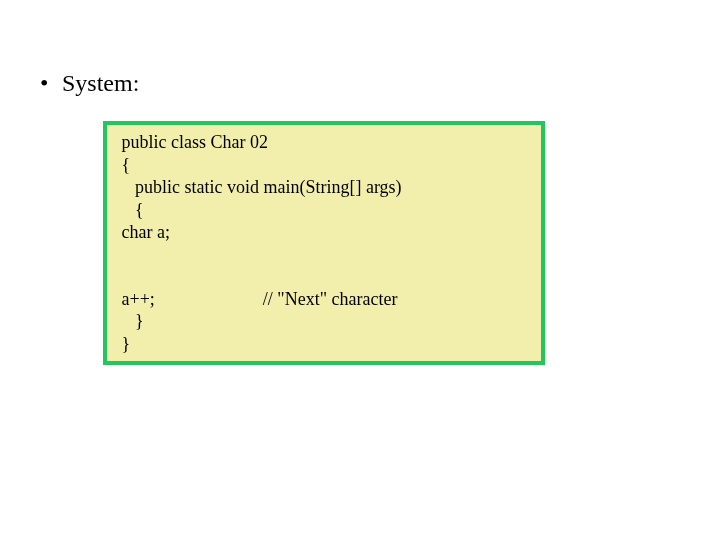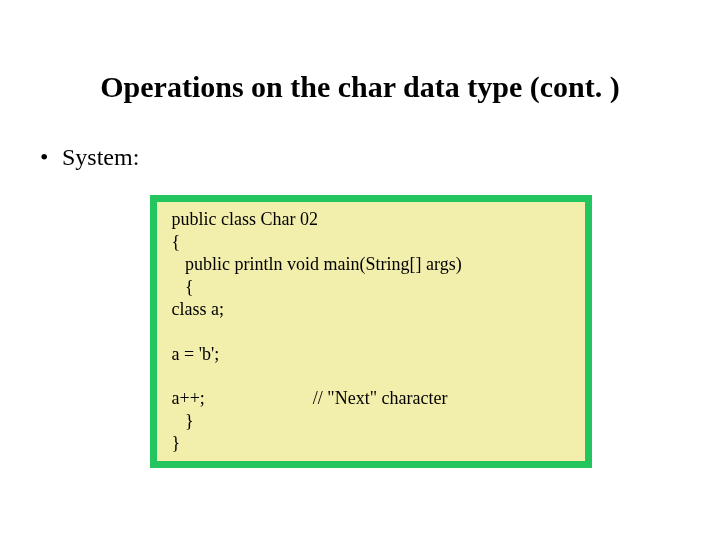--- a/index.html
+++ b/index.html
@@ -29,55 +29,53 @@
     align-items: baseline;
     font-size: 24px;
     margin-left: 10px;
     margin-bottom: 24px;
   }
   .bullet-dot {
     width: 22px;
     flex: 0 0 22px;
   }
   .codebox {
-    margin-left: 120px;
+    margin-left: 73px;
     width: 442px;
     background: #f2eeac;
-    border: 7px solid #22c55e;
+    border: 4px solid #22c55e;
     box-sizing: border-box;
     padding: 6px 0 6px 10px;
     font-family: "Times New Roman", Times, serif;
     font-size: 18px;
     line-height: 1.25;
   }
   .codebox .line {
     white-space: pre;
   }
   .red { color: #d00000; }
   .blank { height: 22px; }
 </style>
 </head>
 <body>
 
 <div class="slide">
 
-  <h1 class="title">Operations on the char data type (cont. )</h1>
 
   <div class="bullet-row">
     <span class="bullet-dot">•</span>
     <span>System:</span>
   </div>
 
   <div class="codebox">
     <div class="line"> public class Char 02</div>
     <div class="line"> {</div>
-    <div class="line">    public println void main(String[] args)</div>
+    <div class="line">    public static void main(String[] args)</div>
     <div class="line">    {</div>
-    <div class="line"> class a;</div>
+    <div class="line"> char a;</div>
     <div class="blank"></div>
-    <div class="line"> a = 'b';</div>
     <div class="blank"></div>
     <div class="line"> a++;                        // "Next" character</div>
     <div class="line">    }</div>
     <div class="line"> }</div>
   </div>
 
 </div>
 
 </body></html>

